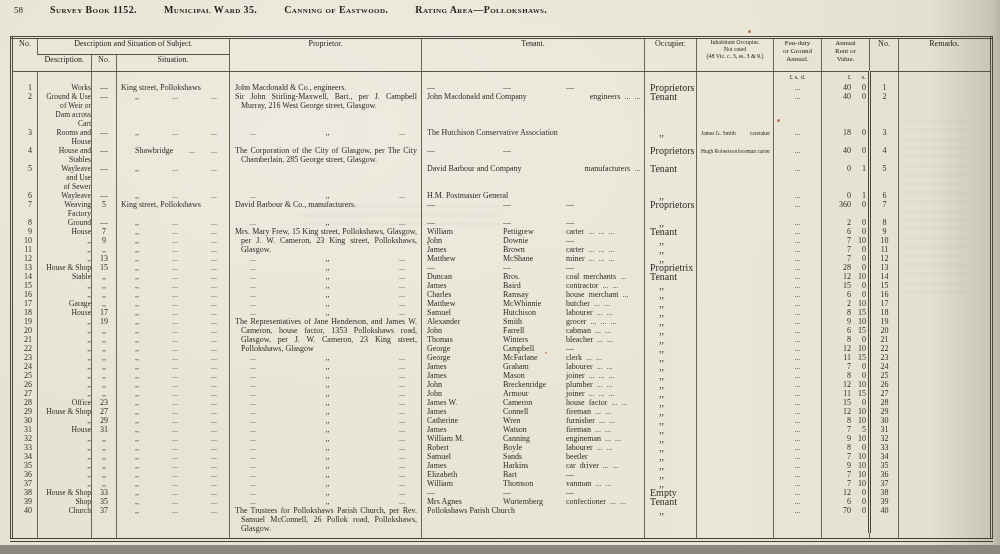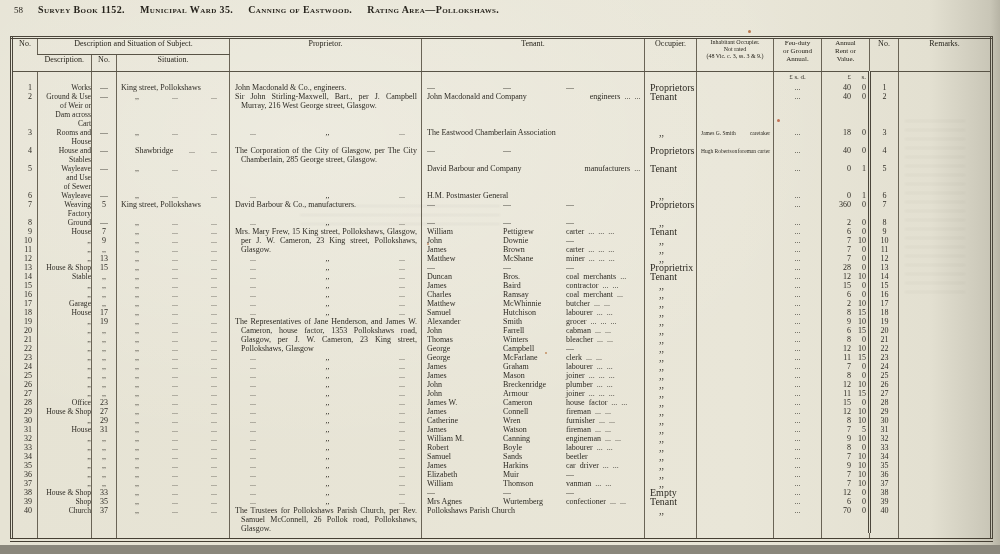--- a/index.html
+++ b/index.html
@@ -10,21 +10,21 @@
       linear-gradient(90deg, #e6e3d4 0%, #e9e6d8 74%, #e3e0d1 93%, #c9c6b7 99%, #b7b4a5 100%),
       #e7e4d6;
     font-family:Liberation Serif, serif;
     color:#2e2b24;
   }
   
   .titlebar{position:absolute;left:14px;top:4px;right:10px;display:flex;align-items:baseline;
     font-size:10px;letter-spacing:.4px;color:#26231c;font-variant:small-caps;font-weight:600;}
   .pageno{font-variant:normal;font-weight:normal;font-size:9px;letter-spacing:0;}
   .t-main{margin-left:40px;}
-  .t-seg{margin-left:15px;}
+  .t-seg{margin-left:27px;}
   
   .roll{position:absolute;left:10px;top:36px;width:980px;border-collapse:collapse;table-layout:fixed;
     border:3px double #4b463b;border-bottom:4px double #453f33;}
   .roll th,.roll td{padding:0;vertical-align:top;font-weight:normal;overflow:visible;}
   .roll td,.roll th{border-left:1px solid #6a6456;}
   .roll td:first-child,.roll th:first-child{border-left:none;}
   thead th{border-bottom:1px solid #585346;vertical-align:middle;text-align:center;
     font-size:8px;line-height:9px;color:#26231b;}
   thead tr.h1{height:17px;} thead tr.h2{height:17px;}
   th.small3{font-size:7px;white-space:pre-line;line-height:8px;}
@@ -190,21 +190,21 @@
           </td>
           <td class="prop">
             <div class="just">
               <span>...</span>
               <span>,,</span>
               <span>...</span>
             </div>
           </td>
           <td class="tenant">
             <div class="trow">
-              <span class="ta">The Eastwood Chamberlain Association</span>
+              <span class="ta">The Hutchison Conservative Association</span>
               <span class="tb"></span>
               <span class="tc"></span>
             </div>
           </td>
           <td class="occ dit2">,,</td>
           <td class="inh">
             <div class="inhw">
               <span>James G. Smith</span>
               <span>caretaker</span>
             </div>
@@ -577,21 +577,21 @@
             <div class="just">
               <span>...</span>
               <span>,,</span>
               <span>...</span>
             </div>
           </td>
           <td class="tenant">
             <div class="trow">
               <span class="ta">Charles</span>
               <span class="tb">Ramsay</span>
-              <span class="tc">coal merchant ...</span>
+              <span class="tc">house merchant ...</span>
             </div>
           </td>
           <td class="occ dit2">,,</td>
           <td class="inh"></td>
           <td class="feu">...</td>
           <td class="rent"><span class="rl">6</span><span class="rs">0</span></td>
           <td class="no2">16</td>
           <td class="rem"></td>
         </tr>
         <tr>
@@ -1189,21 +1189,21 @@
           <td class="prop">
             <div class="just">
               <span>...</span>
               <span>,,</span>
               <span>...</span>
             </div>
           </td>
           <td class="tenant">
             <div class="trow">
               <span class="ta">Elizabeth</span>
-              <span class="tb">Muir</span>
+              <span class="tb">Bart</span>
               <span class="tc">—</span>
             </div>
           </td>
           <td class="occ dit2">,,</td>
           <td class="inh"></td>
           <td class="feu">...</td>
           <td class="rent"><span class="rl">7</span><span class="rs">10</span></td>
           <td class="no2">36</td>
           <td class="rem"></td>
         </tr>

